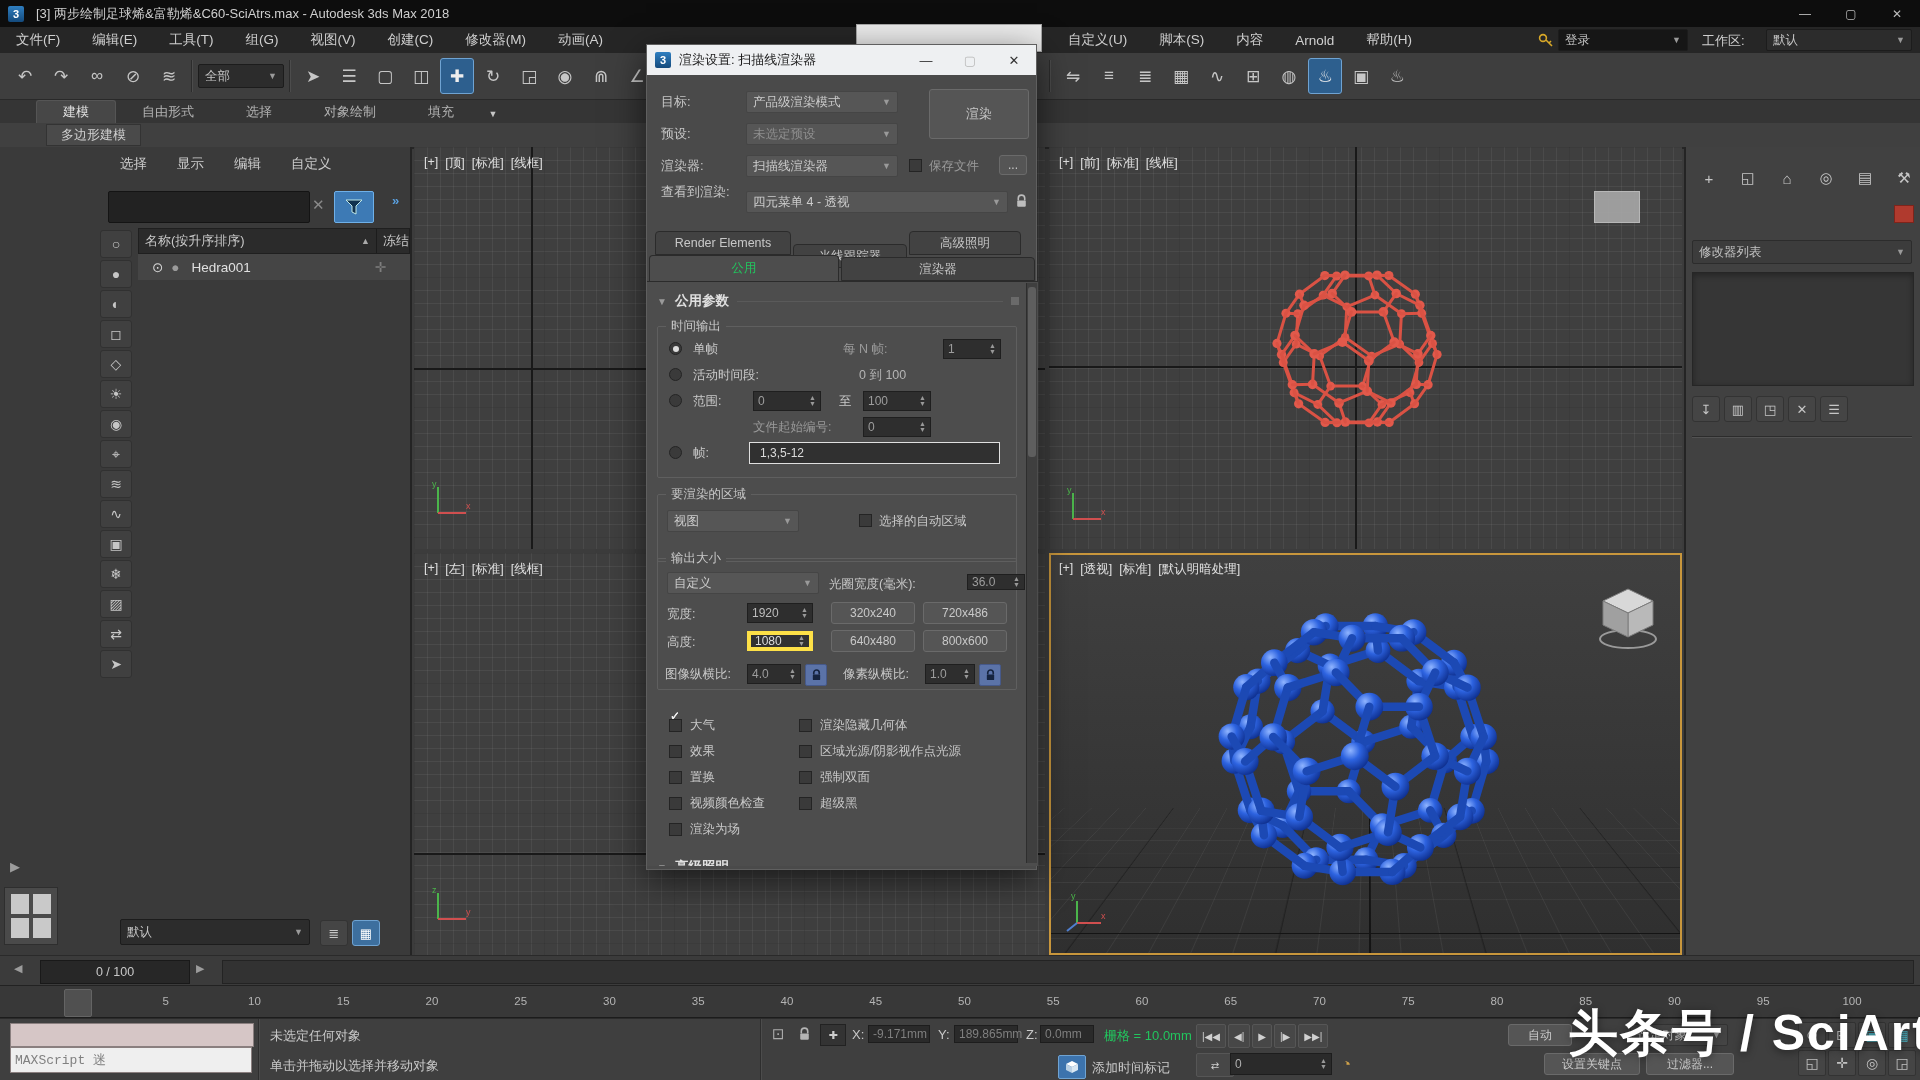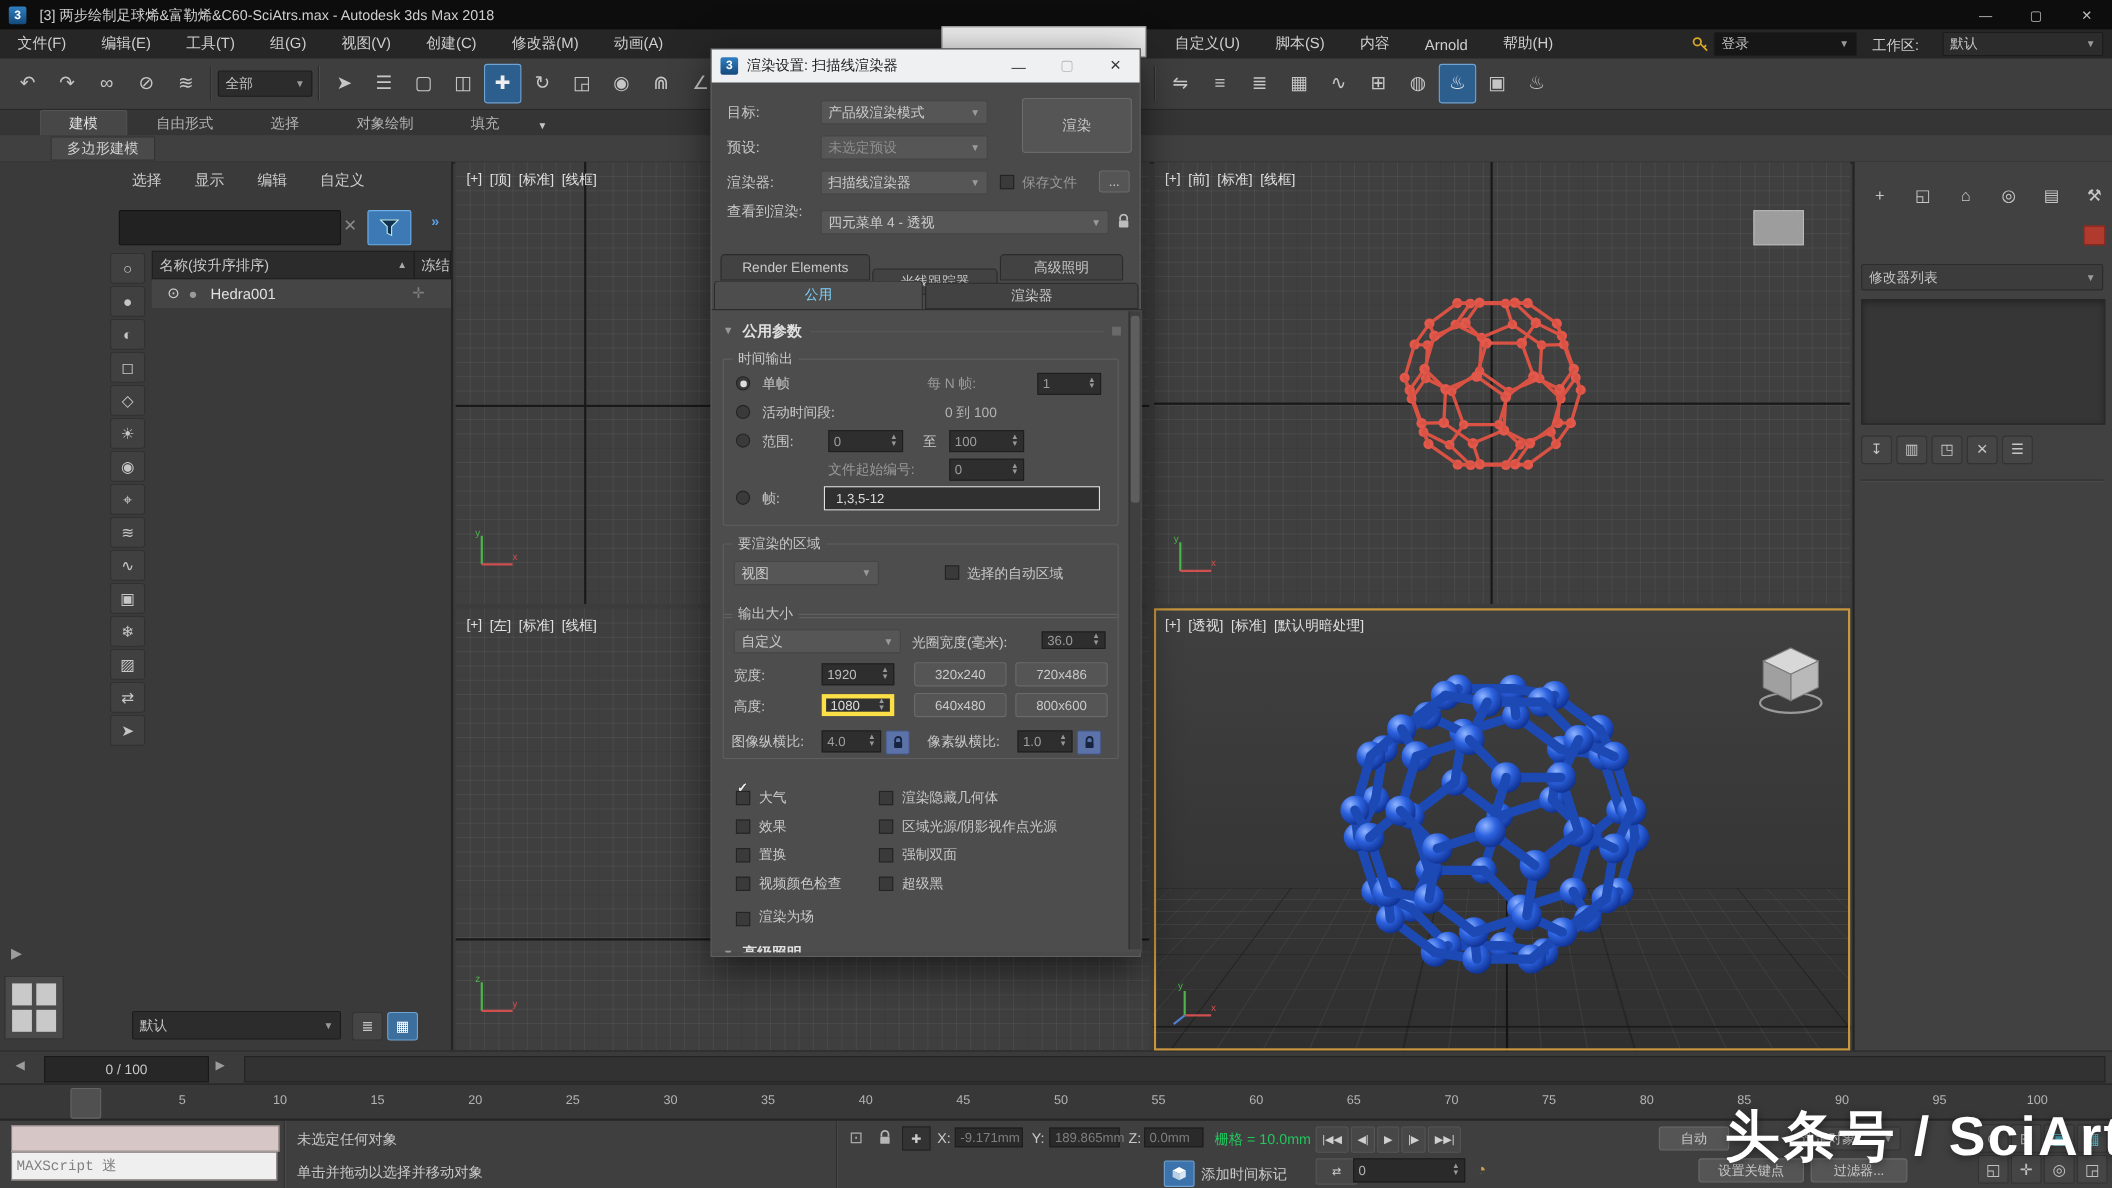--- a/index.html
+++ b/index.html
@@ -68,21 +68,21 @@
   .dlbl{position:absolute;font-size:13px;color:#c6c6c6}
   .fld{position:absolute;background:#2e2e2e;border:1px solid #1f1f1f;color:#9d9d9d;font-size:12px;
        display:flex;align-items:center;padding:0 4px;box-sizing:border-box}
   .fld.foc{border:4px solid #fde047;color:#dcdcdc;background:#313131}
   .sp2{margin-left:auto;display:flex;flex-direction:column;line-height:6px;font-size:7px;color:#999}
   .sp2::before{content:"▲"} .sp2::after{content:"▼"}
   .btn{position:absolute;background:#555;border:1px solid #6a6a6a;border-radius:3px;color:#c9c9c9;
        display:flex;align-items:center;justify-content:center;font-size:12px;box-sizing:border-box}
   .dtab{position:absolute;height:24px;background:#424242;border:1px solid #2b2b2b;border-radius:4px 4px 0 0;
         display:flex;align-items:center;justify-content:center;font-size:12.5px;color:#c8c8c8;box-sizing:border-box}
-  .dtab.on{background:#4d4d4d;height:26px;z-index:2;border-bottom:none;color:#7dd3fc}
+  .dtab.on{background:#4d4d4d;height:26px;z-index:2;border-bottom:none;color:#22c55e}
   #dlg-content{position:absolute;left:0;top:236px;width:391px;height:584px;background:#4d4d4d;border-top:1px solid #2b2b2b;overflow:hidden}
   .grp{position:absolute;border:1px solid #5f5f5f;border-radius:2px;box-sizing:border-box}
   .grp>.lg{position:absolute;top:-9px;left:8px;background:#4d4d4d;padding:0 5px;font-size:12.5px;color:#c9c9c9}
   .cb{position:absolute;width:13px;height:13px;background:#3a3a3a;border:1px solid #242424;box-sizing:border-box}
   .cb.on::after{content:"✓";color:#ececec;font-size:12px;position:absolute;left:1px;top:-3px}
   .rad{position:absolute;width:13px;height:13px;border-radius:50%;background:#3a3a3a;border:1px solid #242424;box-sizing:border-box}
   .rad.on::after{content:"";position:absolute;left:3px;top:3px;width:6px;height:6px;border-radius:50%;background:#ddd}
   .slbl{position:absolute;font-size:12.5px;color:#c9c9c9;white-space:nowrap}
   .lock{position:absolute;width:20px;height:20px;background:#5b73a8;border:1px solid #46598a;border-radius:2px;
         display:flex;align-items:center;justify-content:center}
@@ -824,21 +824,21 @@
       <span class="slbl" style="left:232px;top:231px">选择的自动区域</span>
 
       <div class="grp" style="left:10px;top:276px;width:360px;height:132px">
         <span class="lg">输出大小</span>
       </div>
       <div class="dd lt abs" style="left:20px;top:290px;width:152px;height:22px">
         <span>自定义</span>
           <span class="car">▼</span>
       </div>
       <span class="slbl" style="left:182px;top:294px">光圈宽度(毫米):</span>
-      <div class="fld" style="left:300px;top:292px;width:58px;height:16px">
+      <div class="fld" style="left:320px;top:292px;width:58px;height:16px">
           <span>36.0</span>
           <span class="sp2"></span>
         </div>
 
       <span class="slbl" style="left:20px;top:324px">宽度:</span>
       <div class="fld" style="left:100px;top:321px;width:66px;height:20px;color:#bdbdbd">
           <span>1920</span>
           <span class="sp2"></span>
         </div>
       <div class="btn" style="left:184px;top:320px;width:84px;height:22px">
@@ -894,21 +894,21 @@
           <span class="slbl" style="position:static;margin-left:8px">效果</span>
         </div>
           <div style="height:26px;display:flex;align-items:center">
           <span class="cb on" style="position:static"></span>
           <span class="slbl" style="position:static;margin-left:8px">置换</span>
         </div>
           <div style="height:26px;display:flex;align-items:center">
           <span class="cb" style="position:static"></span>
           <span class="slbl" style="position:static;margin-left:8px">视频颜色检查</span>
         </div>
-          <div style="height:26px;display:flex;align-items:flex-end">
+          <div style="height:26px;display:flex;align-items:center">
           <span class="cb" style="position:static"></span>
           <span class="slbl" style="position:static;margin-left:8px">渲染为场</span>
         </div>
         </div>
       <div class="abs" style="left:152px;top:430px">
 
       <div style="height:26px;display:flex;align-items:center">
           <span class="cb" style="position:static"></span>
           <span class="slbl" style="position:static;margin-left:8px">渲染隐藏几何体</span>
         </div>

